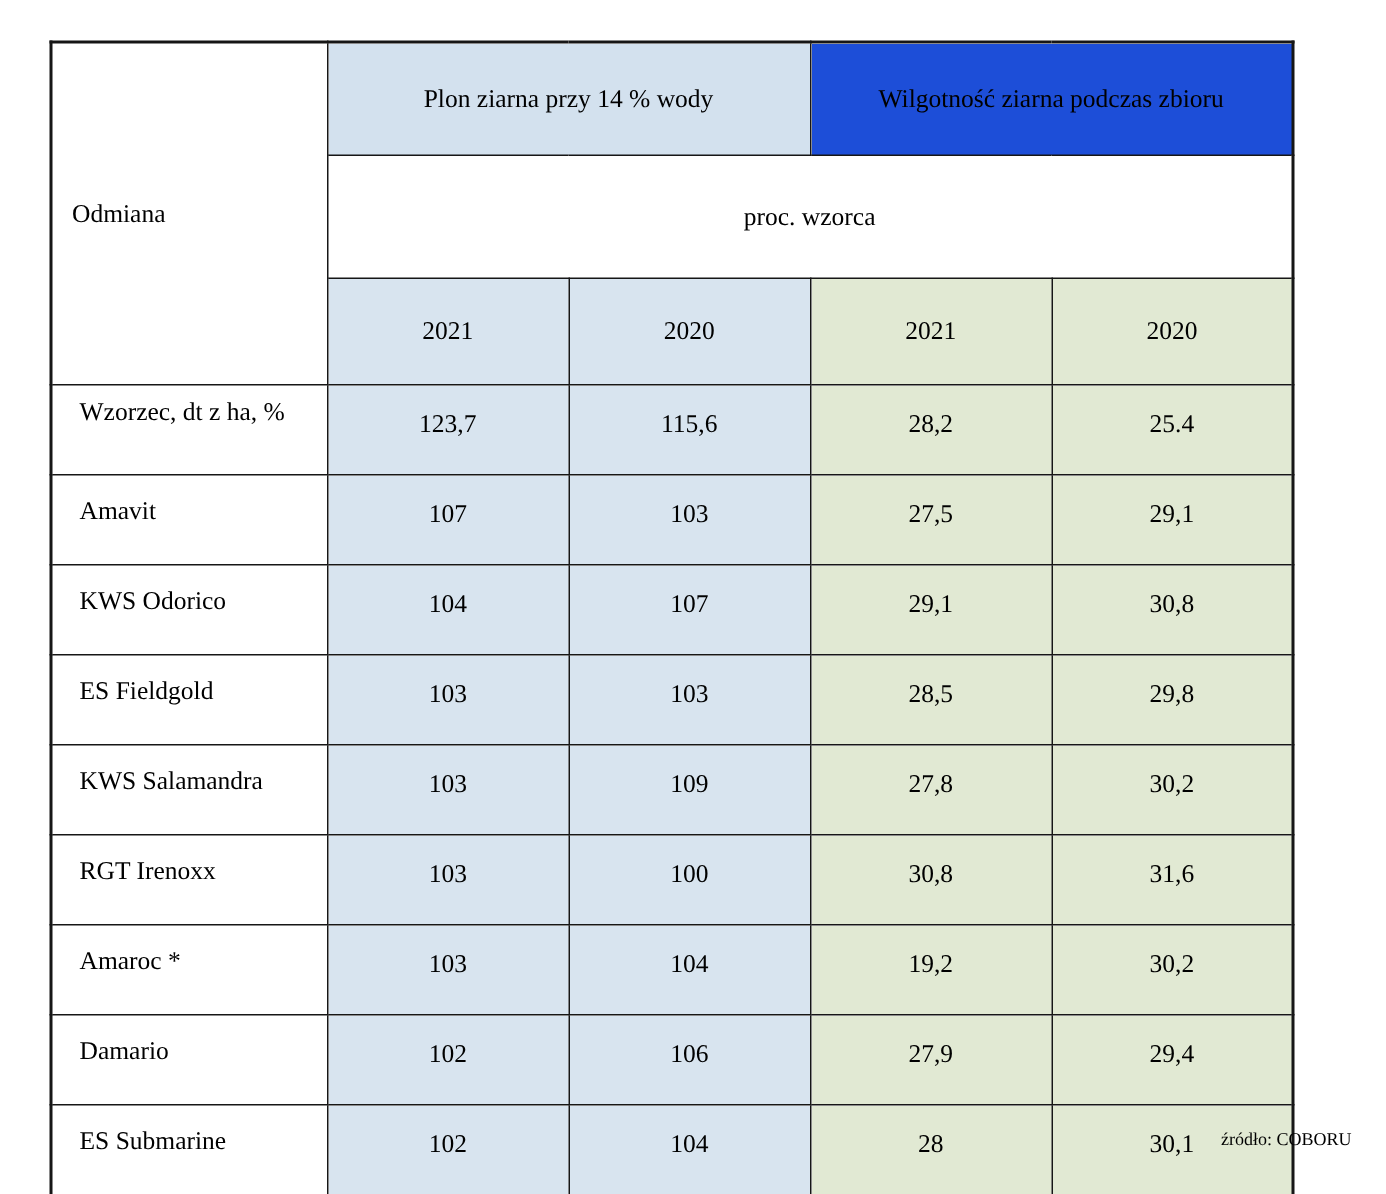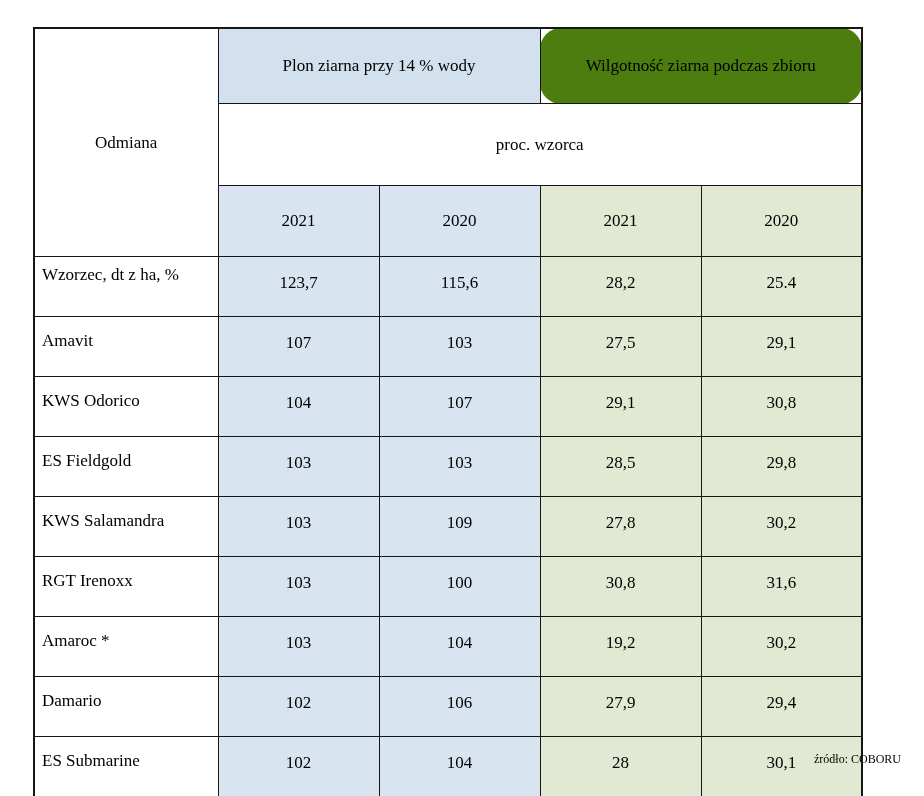--- a/index.html
+++ b/index.html
@@ -28,34 +28,34 @@
   table.results td, table.results th {
     border: 1.5px solid #161616;
     padding: 13px;
     font-size: 17px;
     font-weight: normal;
     overflow: hidden;
   }
   
   .bg-blue-h   { background: #d3e1ee; }
   .bg-blue     { background: #d8e4ef; }
-  .bg-green-h  { background: #4d7c0f; border-radius: 21px; }
+  .bg-green-h  { background: #1d4ed8; }
   .bg-green    { background: #e1e9d3; }
   .bg-white    { background: #ffffff; }
 
   
   .group-header {
     text-align: center;
     vertical-align: middle;
     font-weight: bold;
     font-size: 16.5px;
     height: 48px;
   }
   .odmiana-header {
-    text-align: center;
+    text-align: left;
     vertical-align: middle;
     font-weight: bold;
     font-size: 16.5px;
     padding-left: 9px;
   }
   .subheader-row td {
     text-align: center;
     vertical-align: middle;
     font-weight: bold;
     font-size: 16.5px;
@@ -68,21 +68,21 @@
     font-size: 16.5px;
     height: 44px;
     margin-top: 32px;
   }
 
   
   tr.data-row { height: 60px; }
   tr.data-row td.label-cell {
     text-align: left;
     vertical-align: top;
-    padding: 14px 4px 0 7px;
+    padding: 14px 4px 0 18px;
   }
   tr.data-row td.value-cell {
     text-align: center;
     vertical-align: middle;
     padding-top: 6px;
   }
   tr.reference { font-weight: bold; }
   tr.reference td.label-cell {
     padding-top: 8px;
     font-size: 17px;

